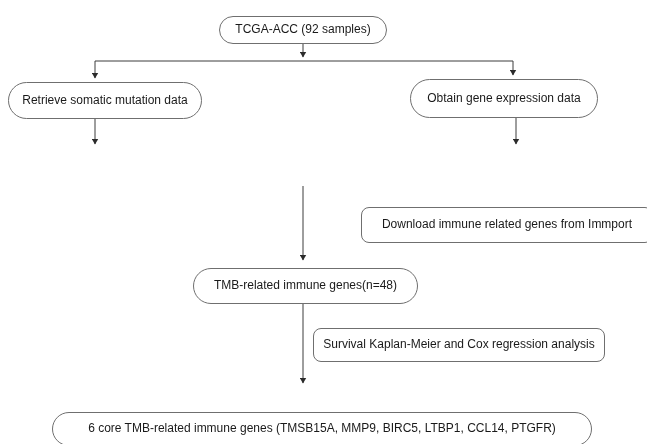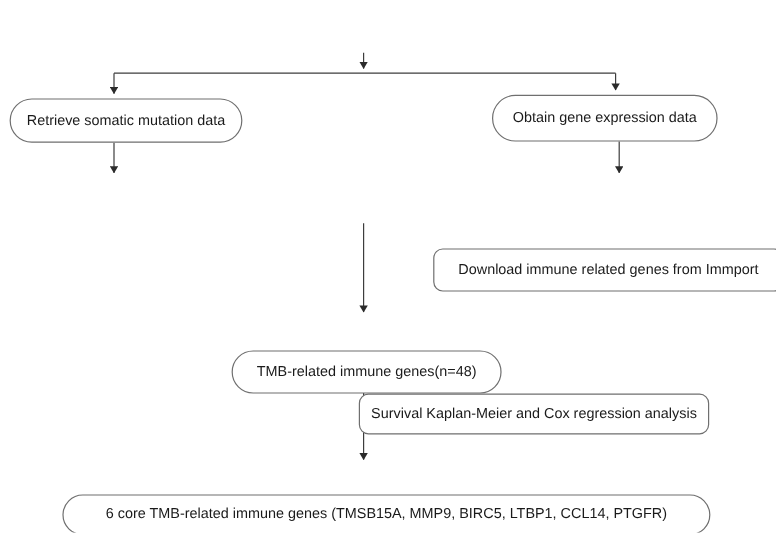--- a/index.html
+++ b/index.html
@@ -58,27 +58,28 @@
     <line x1="303" y1="44" x2="303" y2="57" marker-end="url(#arrow)"></line>
     <line x1="95" y1="61" x2="513" y2="61"></line>
     <line x1="95" y1="61" x2="95" y2="78" marker-end="url(#arrow)"></line>
     <line x1="513" y1="61" x2="513" y2="75" marker-end="url(#arrow)"></line>
     <line x1="95" y1="119" x2="95" y2="144" marker-end="url(#arrow)"></line>
     <line x1="516" y1="118" x2="516" y2="144" marker-end="url(#arrow)"></line>
     <line x1="303" y1="186" x2="303" y2="260" marker-end="url(#arrow)"></line>
     <line x1="303" y1="304" x2="303" y2="383" marker-end="url(#arrow)"></line>
   </svg>
 
+  <div class="node pill" style="left:219px; top:16px; width:168px; height:28px; border-radius:14px;">TCGA-ACC (92 samples)</div>
 
   <div class="node pill" style="left:8px; top:82px; width:194px; height:37px; border-radius:18.5px;">Retrieve somatic mutation data</div>
 
   <div class="node pill" style="left:410px; top:79px; width:188px; height:39px; border-radius:19.5px;">Obtain gene expression data</div>
 
 
   <div class="node rect" style="left:313px; top:207px; width:292px; height:36px;margin-left:48px;">Download immune related genes from Immport</div>
 
-  <div class="node pill" style="left:193px; top:268px; width:225px; height:36px; border-radius:18px;margin-top:24px;">TMB-related immune genes(n=48)</div>
+  <div class="node pill" style="left:193px; top:268px; width:225px; height:36px; border-radius:18px;">TMB-related immune genes(n=48)</div>
 
-  <div class="node rect" style="left:299px; top:328px; width:292px; height:34px;">Survival Kaplan-Meier and Cox regression analysis</div>
+  <div class="node rect" style="left:313px; top:328px; width:292px; height:34px;">Survival Kaplan-Meier and Cox regression analysis</div>
 
   <div class="node pill" style="left:52px; top:388px; width:540px; height:34px; border-radius:17px;margin-top:24px;">6 core TMB-related immune genes (TMSB15A, MMP9, BIRC5, LTBP1, CCL14, PTGFR)</div>
 
 </div>
 
 </body></html>

